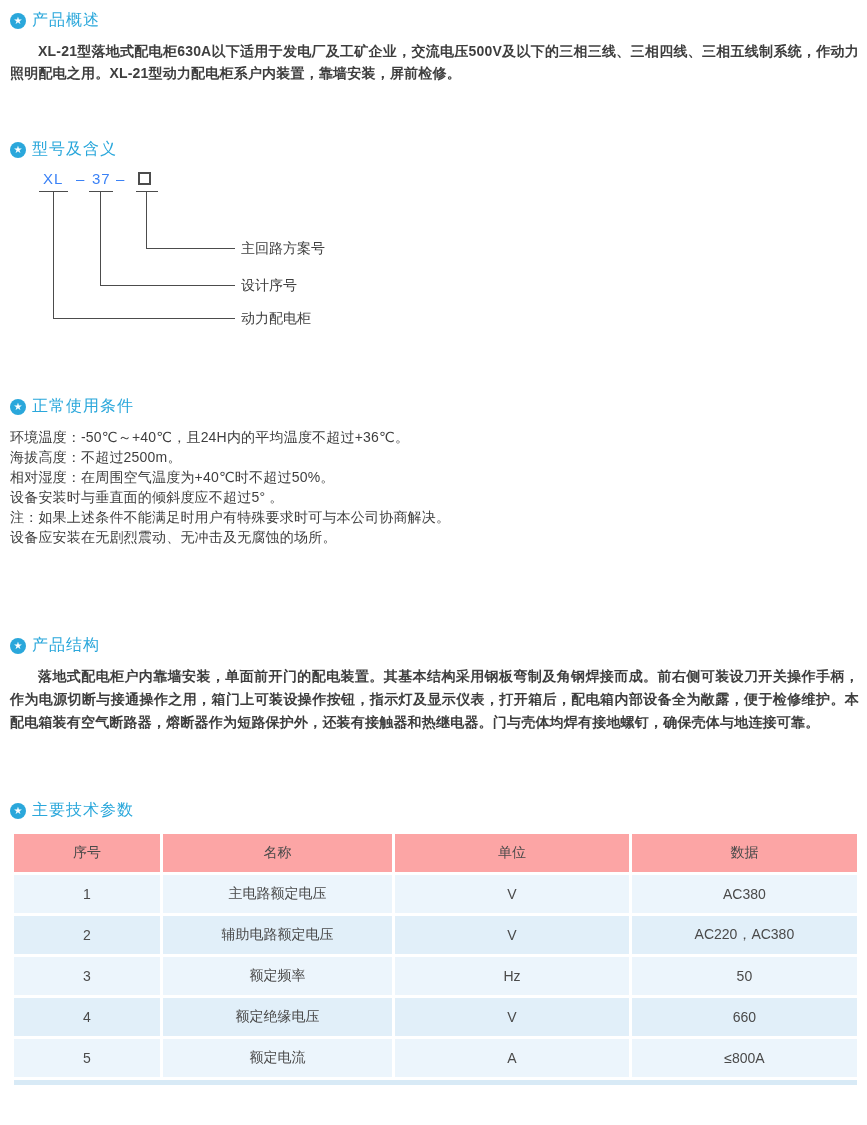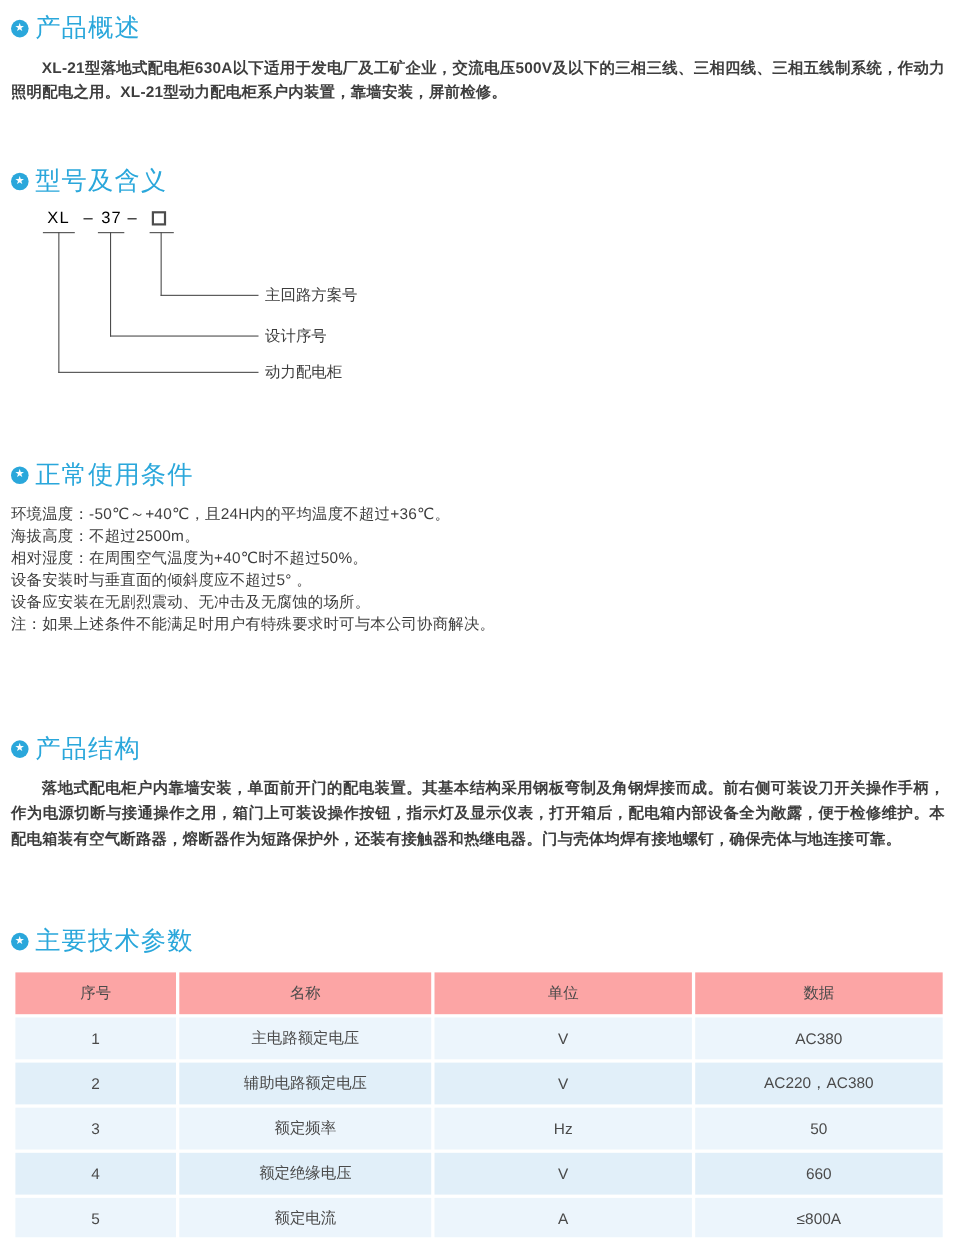--- a/index.html
+++ b/index.html
@@ -16,33 +16,33 @@
   .content { padding: 10px 8px 0 10px; }
 
   
   .sec-head { display: flex; align-items: center; gap: 6px; }
   .sec-icon {
     width: 16px; height: 16px; border-radius: 50%;
     background: #2aa7db; color: #ffffff;
     display: inline-flex; align-items: center; justify-content: center;
     font-size: 10px; line-height: 1; flex: 0 0 auto;
   }
-  .sec-title { color: #2aa7db; font-size: 23px; letter-spacing: 1px; }
+  .sec-title { color: #2aa7db; font-size: 16px; letter-spacing: 1px; }
 
   
   .para {
     font-size: 14px; line-height: 22px; color: #3e3e3e;
     text-indent: 2em; letter-spacing: 0.2px; width: 849px;
     text-align: justify;
     font-weight: bold;
   }
 
   
   .diagram { position: relative; height: 170px; margin-top: 8px; }
-  .diagram .tok { position: absolute; font-size: 15px; color: #000000; }
+  .diagram .tok { position: absolute; font-size: 15px; color: #3b82f6; }
   .diagram .box {
     position: absolute; width: 13px; height: 13px;
     border: 2px solid #4c4c4c; background: #ffffff;
   }
   .dline { position: absolute; background: #4c4c4c; }
   .dlabel { position: absolute; font-size: 14px; color: #3e3e3e; white-space: nowrap; font-family: Liberation Mono, monospace; }
 
   
   .cond-lines { margin-top: 10px; }
   .cond-line {
@@ -120,22 +120,22 @@
 
     <div class="sec-head mt-sec3">
       <span class="sec-icon">★</span>
       <span class="sec-title">正常使用条件</span>
     </div>
     <div class="cond-lines">
         <div class="cond-line">环境温度：-50℃～+40℃，且24H内的平均温度不超过+36℃。</div>
         <div class="cond-line">海拔高度：不超过2500m。</div>
         <div class="cond-line">相对湿度：在周围空气温度为+40℃时不超过50%。</div>
         <div class="cond-line">设备安装时与垂直面的倾斜度应不超过5° 。</div>
+        <div class="cond-line">注：如果上述条件不能满足时用户有特殊要求时可与本公司协商解决。</div>
         <div class="cond-line">设备应安装在无剧烈震动、无冲击及无腐蚀的场所。</div>
-        <div class="cond-line">注：如果上述条件不能满足时用户有特殊要求时可与本公司协商解决。</div>
       </div>
 
     <div class="sec-head mt-cond-after">
       <span class="sec-icon">★</span>
       <span class="sec-title">产品结构</span>
     </div>
     <p class="para para-gap" style="line-height:23px;">落地式配电柜户内靠墙安装，单面前开门的配电装置。其基本结构采用钢板弯制及角钢焊接而成。前右侧可装设刀开关操作手柄，作为电源切断与接通操作之用，箱门上可装设操作按钮，指示灯及显示仪表，打开箱后，配电箱内部设备全为敞露，便于检修维护。本配电箱装有空气断路器，熔断器作为短路保护外，还装有接触器和热继电器。门与壳体均焊有接地螺钉，确保壳体与地连接可靠。</p>
 
     <div class="sec-head mt-sec5">
       <span class="sec-icon">★</span>

